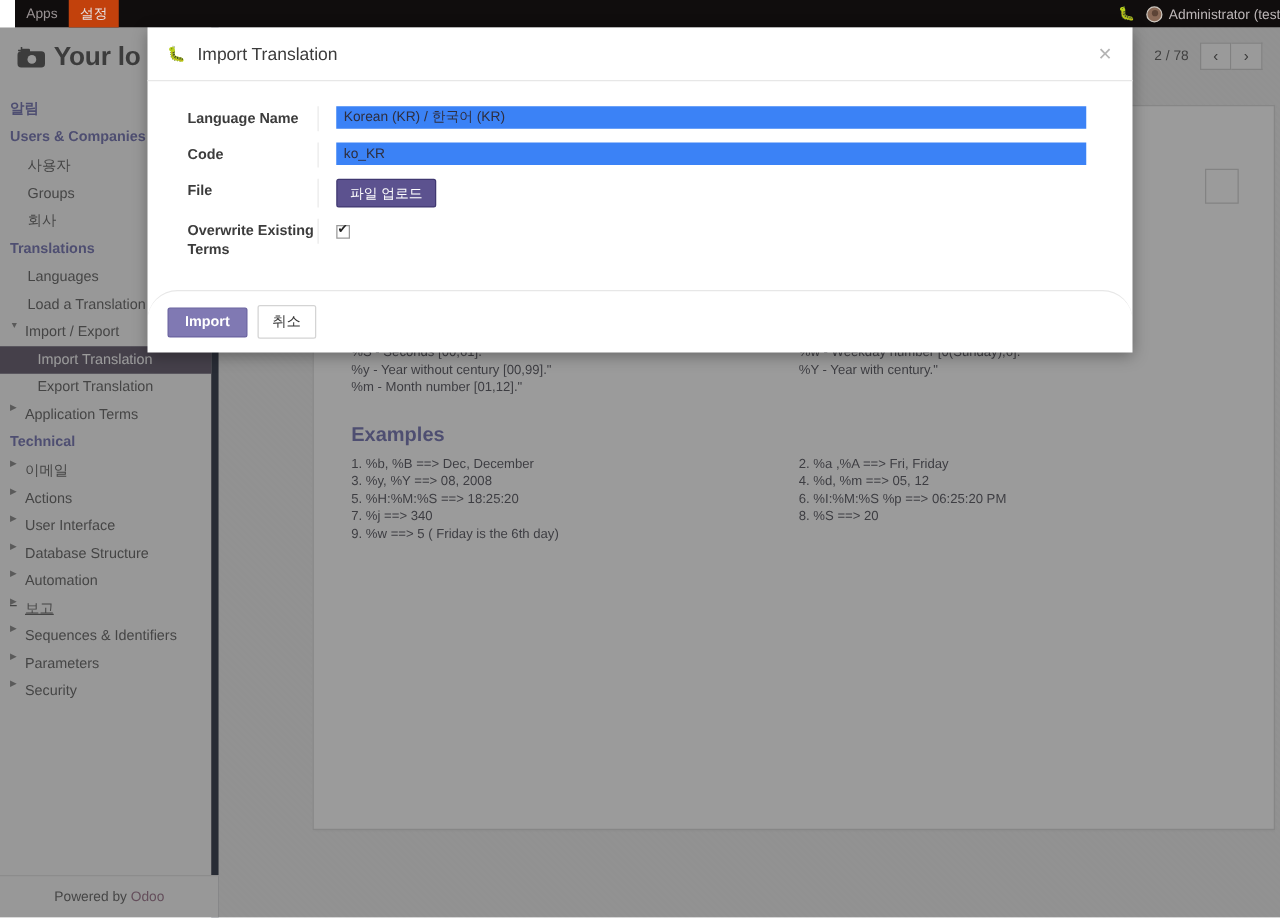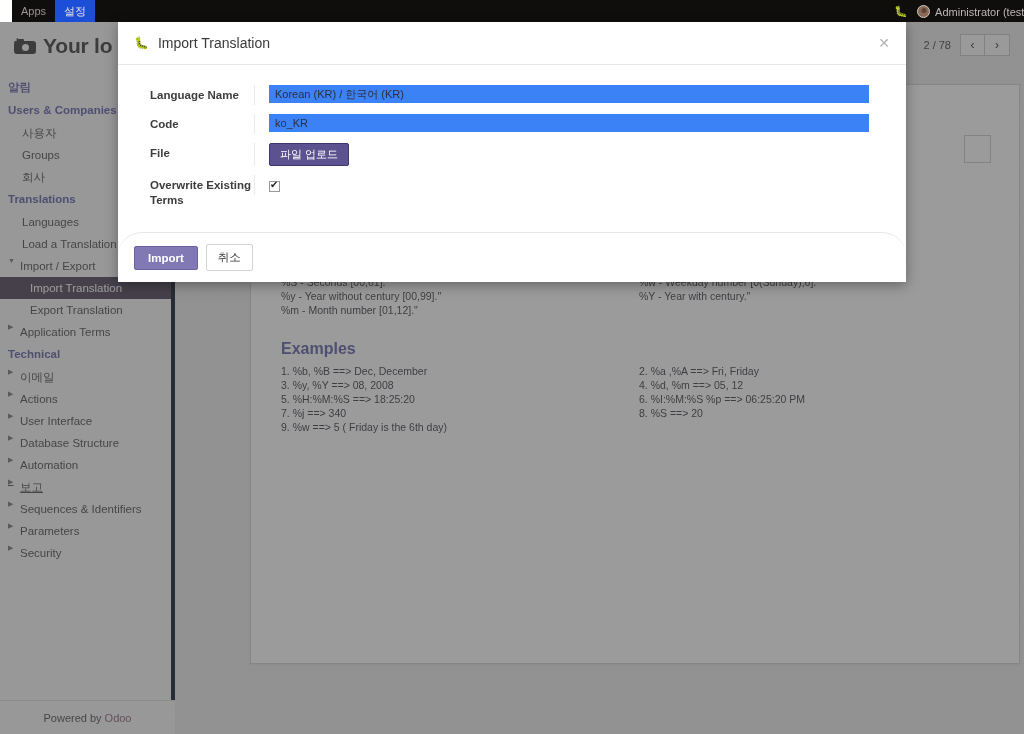--- a/index.html
+++ b/index.html
@@ -28,21 +28,21 @@
   .tb-item {
     display: flex; align-items: center;
     padding: 0 9px;
     font-size: 11px;
     color: #9a9394;
     height: 22px;
     line-height: 22px;
     white-space: nowrap;
   }
   .tb-item.active {
-    background: #1d4ed8;
+    background: #c2410c;
     color: #e4dfe0;
   }
   .topbar-right {
     margin-left: auto;
     display: flex; align-items: center;
     height: 22px;
     padding-right: 8px;
     gap: 9px;
   }
   .tb-bug {
@@ -75,21 +75,21 @@
     position: absolute; top: 22px; left: 0;
     width: 1024px; height: 712px;
     background: #ffffff;
   }
   .shell-inner { position: absolute; inset: 0; display: flex; }
 
   
   .sidebar {
     width: 175px; height: 712px;
     background: #f9f9f9;
-    border-right: 4px solid #0f172a;
+    border-right: 6px solid #0f172a;
     position: relative;
     flex: 0 0 175px;
     padding-top: 0;
   }
   .brand {
     height: 48px;
     display: flex; align-items: center;
     padding-left: 14px;
     gap: 7px;
     font-size: 21px; font-weight: bold;

